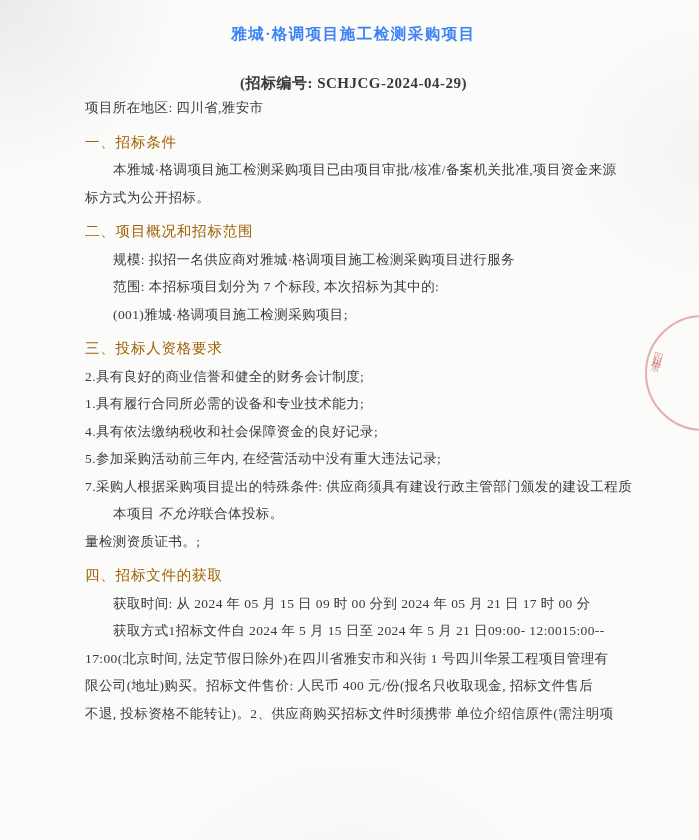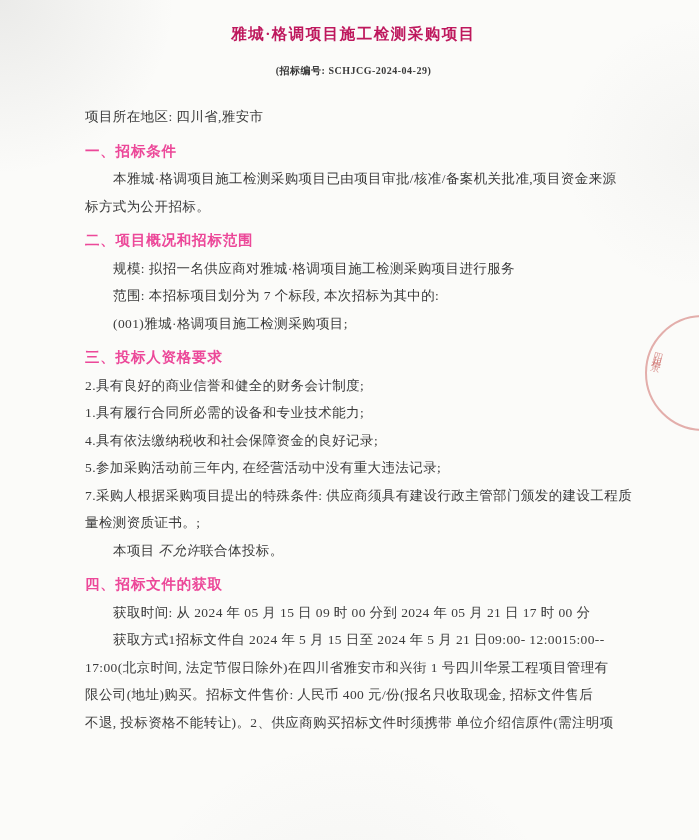--- a/index.html
+++ b/index.html
@@ -18,46 +18,46 @@
   .page {
     position: relative;
     padding: 22px 77px 0 85px;
   }
   .title {
     text-align: center;
     font-weight: bold;
     font-size: 15.5px;
     line-height: 24px;
     letter-spacing: 1.5px;
-    color: #be185d;
+    color: #3b82f6;
   }
   .subtitle {
     text-align: center;
     font-weight: bold;
-    font-size: 10px;
+    font-size: 15px;
     line-height: 22px;
-    margin-top: 14px;
+    margin-top: 26px;
     letter-spacing: 0.5px;
     color: #3a3a3a;
   }
-  .loc { margin-top: 21px; }
+  .loc { }
   .ln {
     font-size: 13.5px;
     line-height: 27.5px;
     white-space: nowrap;
     letter-spacing: 0.4px;
   }
   .ind { text-indent: 28px; }
   .hd {
-    font-weight: bold;
+    font-weight: normal;
     font-size: 14.5px;
     line-height: 27.5px;
     margin-top: 7px;
     letter-spacing: 0.8px;
-    color: #ec4899;
+    color: #a16207;
   }
   .it { font-style: italic; }
   
   .seal {
     position: absolute;
     top: 315px;
     left: 645px;
     width: 116px;
     height: 116px;
     pointer-events: none;
@@ -99,22 +99,22 @@
   <div class="ln ind">规模: 拟招一名供应商对雅城·格调项目施工检测采购项目进行服务</div>
   <div class="ln ind">范围: 本招标项目划分为 7 个标段, 本次招标为其中的:</div>
   <div class="ln ind">(001)雅城·格调项目施工检测采购项目;</div>
 
   <div class="hd">三、投标人资格要求</div>
   <div class="ln">2.具有良好的商业信誉和健全的财务会计制度;</div>
   <div class="ln">1.具有履行合同所必需的设备和专业技术能力;</div>
   <div class="ln">4.具有依法缴纳税收和社会保障资金的良好记录;</div>
   <div class="ln">5.参加采购活动前三年内, 在经营活动中没有重大违法记录;</div>
   <div class="ln">7.采购人根据采购项目提出的特殊条件: 供应商须具有建设行政主管部门颁发的建设工程质</div>
+  <div class="ln ind"><span>本项目 </span><span class="it">不允许</span><span>联合体投标。</span></div>
   <div class="ln">量检测资质证书。;</div>
-  <div class="ln ind"><span>本项目 </span><span class="it">不允许</span><span>联合体投标。</span></div>
 
   <div class="hd">四、招标文件的获取</div>
   <div class="ln ind">获取时间: 从 2024 年 05 月 15 日 09 时 00 分到 2024 年 05 月 21 日 17 时 00 分</div>
   <div class="ln ind">获取方式1招标文件自 2024 年 5 月 15 日至 2024 年 5 月 21 日09:00- 12:0015:00--</div>
   <div class="ln">17:00(北京时间, 法定节假日除外)在四川省雅安市和兴街 1 号四川华景工程项目管理有</div>
   <div class="ln">限公司(地址)购买。招标文件售价: 人民币 400 元/份(报名只收取现金, 招标文件售后</div>
   <div class="ln">不退, 投标资格不能转让)。2、供应商购买招标文件时须携带 单位介绍信原件(需注明项</div>
 
 </div>
 

